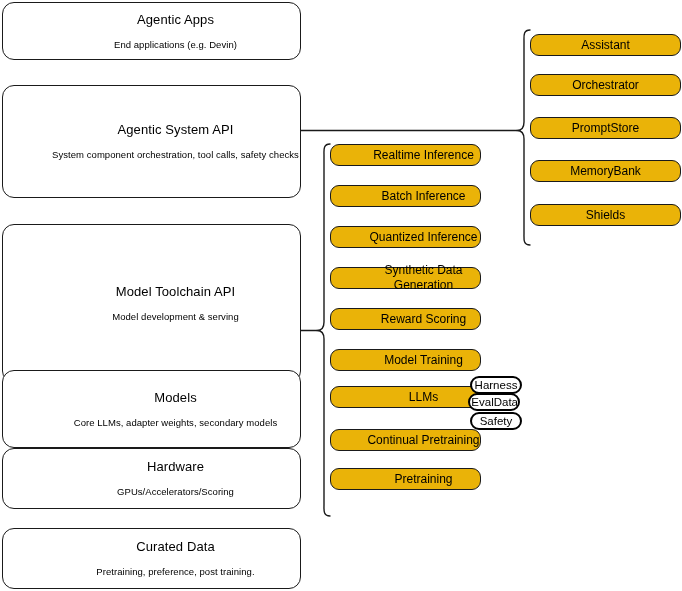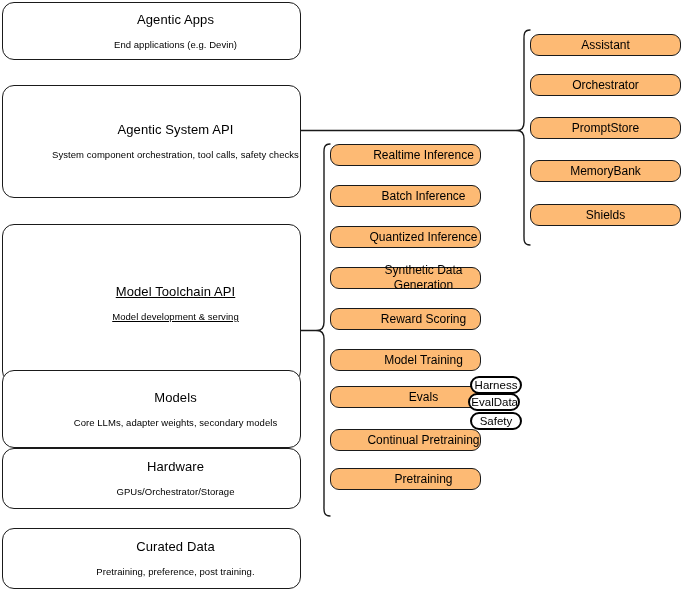--- a/index.html
+++ b/index.html
@@ -44,21 +44,21 @@
     line-height: 13px;
     margin-top: 10px;
     letter-spacing: 0.05px;
   }
   
   .layer-node { left: 2px; width: 299px; }
   
   .chip {
     position: absolute;
     box-sizing: border-box;
-    background: #fdba74;
+    background: #eab308;
     border: 1px solid #1a1a1a;
     border-radius: 9px;
     display: flex;
     align-items: center;
     justify-content: center;
     text-align: center;
     font-size: 12px;
     line-height: 15px;
     color: #000000;
     height: 22px;
@@ -132,33 +132,33 @@
   <div class="node layer-node" style="top:2px; height:58px;">
     <div class="title">Agentic Apps</div>
     <div class="subtitle">End applications (e.g. Devin)</div>
   </div>
 
   <div class="node layer-node" style="top:85px; height:113px;">
     <div class="title">Agentic System API</div>
     <div class="subtitle">System component orchestration, tool calls, safety checks</div>
   </div>
 
-  <div class="node layer-node" style="top:224px; height:159px;text-decoration:underline;">
+  <div class="node layer-node" style="top:224px; height:159px;">
     <div class="title">Model Toolchain API</div>
     <div class="subtitle">Model development &amp; serving</div>
   </div>
 
   <div class="node layer-node" style="top:370px; height:78px;">
     <div class="title">Models</div>
     <div class="subtitle">Core LLMs, adapter weights, secondary models</div>
   </div>
 
   <div class="node layer-node" style="top:448px; height:61px;">
     <div class="title">Hardware</div>
-    <div class="subtitle">GPUs/Orchestrator/Storage</div>
+    <div class="subtitle">GPUs/Accelerators/Scoring</div>
   </div>
 
   <div class="node layer-node" style="top:528px; height:61px;">
     <div class="title">Curated Data</div>
     <div class="subtitle">Pretraining, preference, post training.</div>
   </div>
 
   <div class="chip mid-chip" style="top:144px;">
     <span>Realtime Inference</span>
   </div>
@@ -171,21 +171,21 @@
   <div class="chip mid-chip" style="top:267px;">
     <span>Synthetic Data Generation</span>
   </div>
   <div class="chip mid-chip" style="top:308px;">
     <span>Reward Scoring</span>
   </div>
   <div class="chip mid-chip" style="top:349px;">
     <span>Model Training</span>
   </div>
   <div class="chip mid-chip" style="top:386px;">
-    <span>Evals</span>
+    <span>LLMs</span>
   </div>
   <div class="chip mid-chip" style="top:429px;border-radius:9px;">
     <span>Continual Pretraining</span>
   </div>
   <div class="chip mid-chip" style="top:468px;">
     <span>Pretraining</span>
   </div>
 
   <div class="pill" style="left:470px; top:376px;">
     <span>Harness</span>

